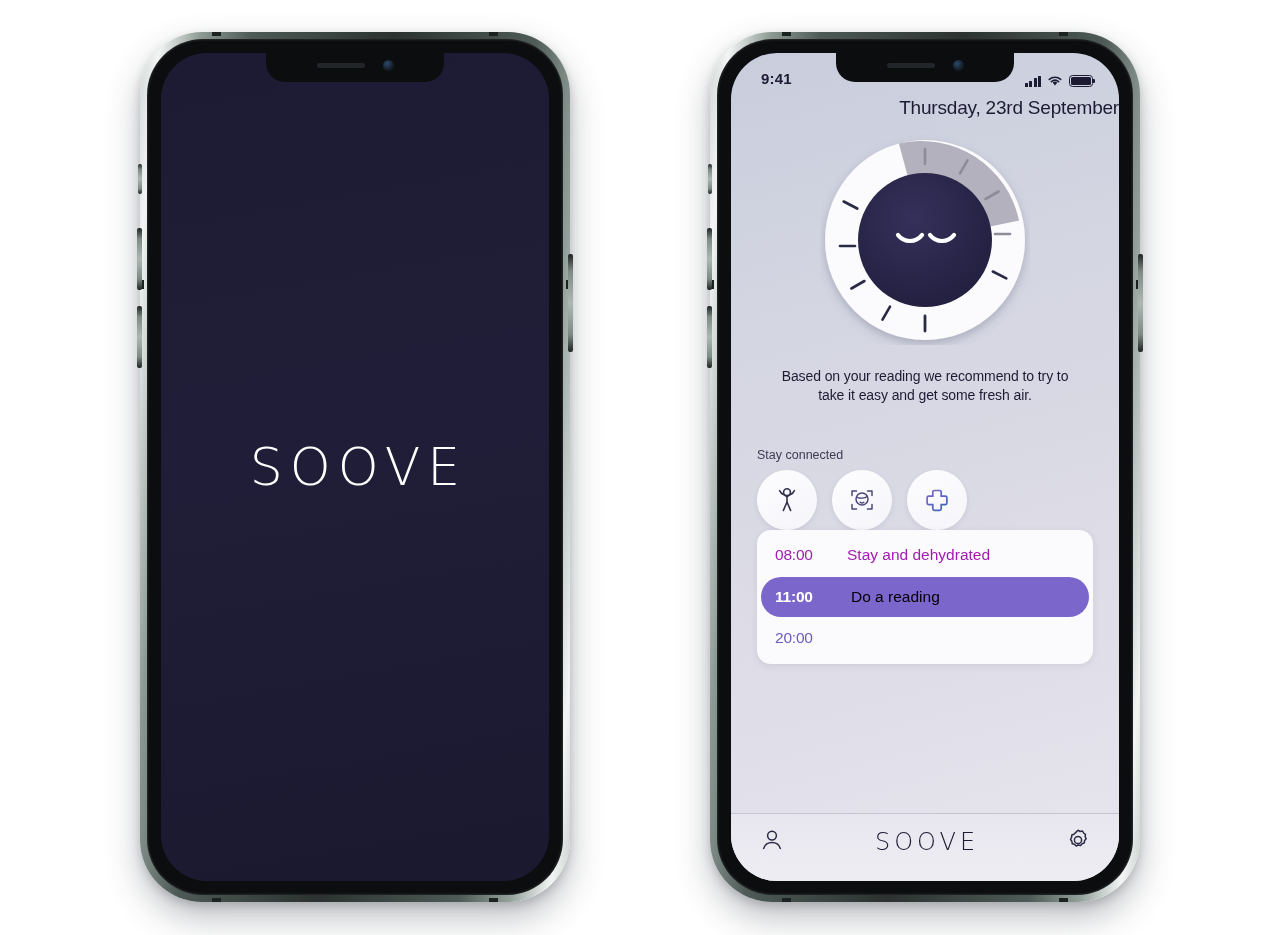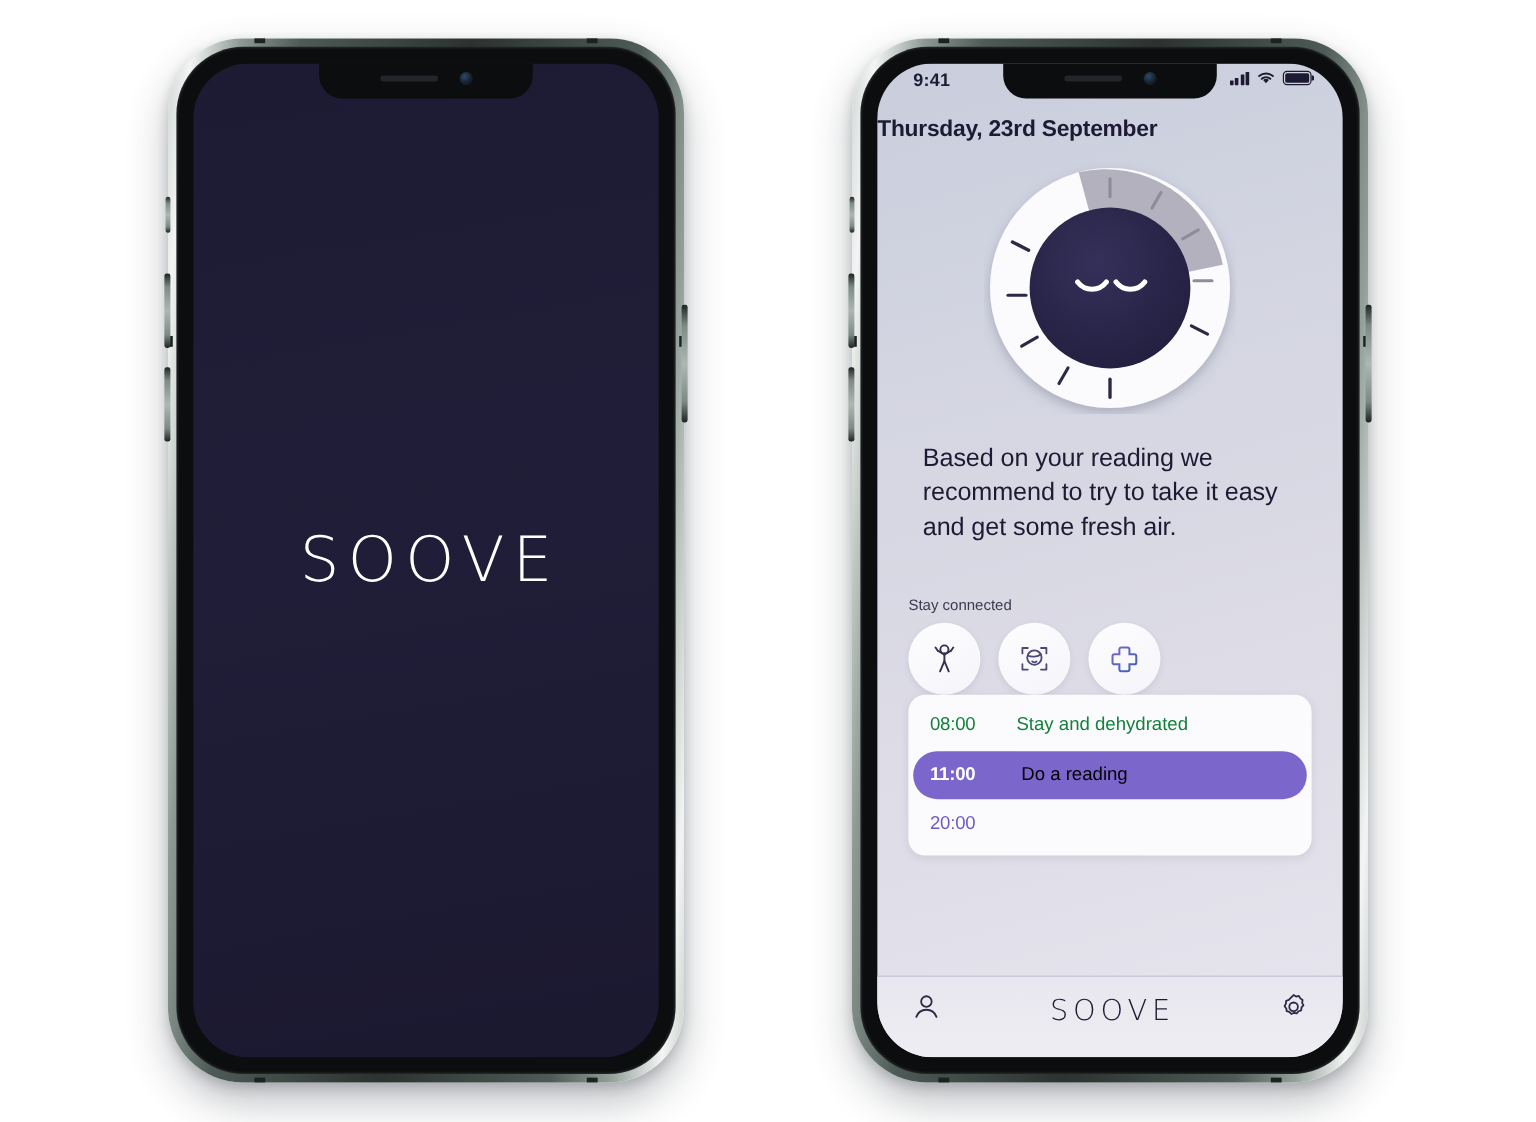--- a/index.html
+++ b/index.html
@@ -138,21 +138,21 @@
     background: linear-gradient(165deg, #c9cddc 0%, #d3d5e1 28%, #dcdbe6 60%, #e7e5ee 100%);
     display: flex;
     flex-direction: column;
     position: relative;
   }
 
   .statusbar {
     height: 34px;
     flex: none;
     display: flex;
-    align-items: flex-start;
+    align-items: flex-end;
     justify-content: space-between;
     padding: 6px 26px 0 30px;
     color: #1d1b33;
   }
   .status-time {
     font-size: 15px;
     font-weight: bold;
     letter-spacing: 0.2px;
   }
   .status-icons { display: flex; align-items: center; gap: 6px; }
@@ -182,23 +182,23 @@
   .batt i {
     display: block;
     height: 100%;
     width: 100%;
     background: #1d1b33;
     border-radius: 1.6px;
   }
 
   .app-title {
     flex: none;
-    text-align: left;
+    text-align: right;
     font-size: 19px;
-    font-weight: bold;
+    font-weight: normal;
     color: #1d1b33;
     margin-top: 10px;
     letter-spacing: -0.2px;
   }
 
   
   .gauge-wrap {
     flex: none;
     display: flex;
     justify-content: center;
@@ -207,22 +207,23 @@
   .gauge {
     position: relative;
     width: 210px;
     height: 210px;
   }
   .gauge svg { display: block; width: 210px; height: 210px; }
 
   
   .recommend {
     flex: none;
+    text-align: center;
     color: #1d1b33;
-    font-size: 21px;
+    font-size: 14px;
     line-height: 1.39;
     padding: 22px 38px 0;
     letter-spacing: -0.1px;
   }
 
   .section-label {
     flex: none;
     font-size: 12.5px;
     color: #3b3a52;
     padding: 0 26px;
@@ -263,21 +264,21 @@
     padding: 0 0 0 18px;
     font-size: 15.5px;
     position: relative;
   }
   .reading-row .t {
     width: 72px;
     flex: none;
     letter-spacing: -0.2px;
   }
   .reading-row.done .t,
-  .reading-row.done .d { color: #15803d; }
+  .reading-row.done .d { color: #a21caf; }
   .reading-row.pending .t { color: #6b5cc4; }
   .reading-row.pending .d { color: #6b5cc4; }
   .reading-row.divider::after {
     content: "";
     position: absolute;
     left: 18px; right: 18px; bottom: 0;
     height: 1px;
     background: #b9b9c6;
   }
   .reading-row.active {

